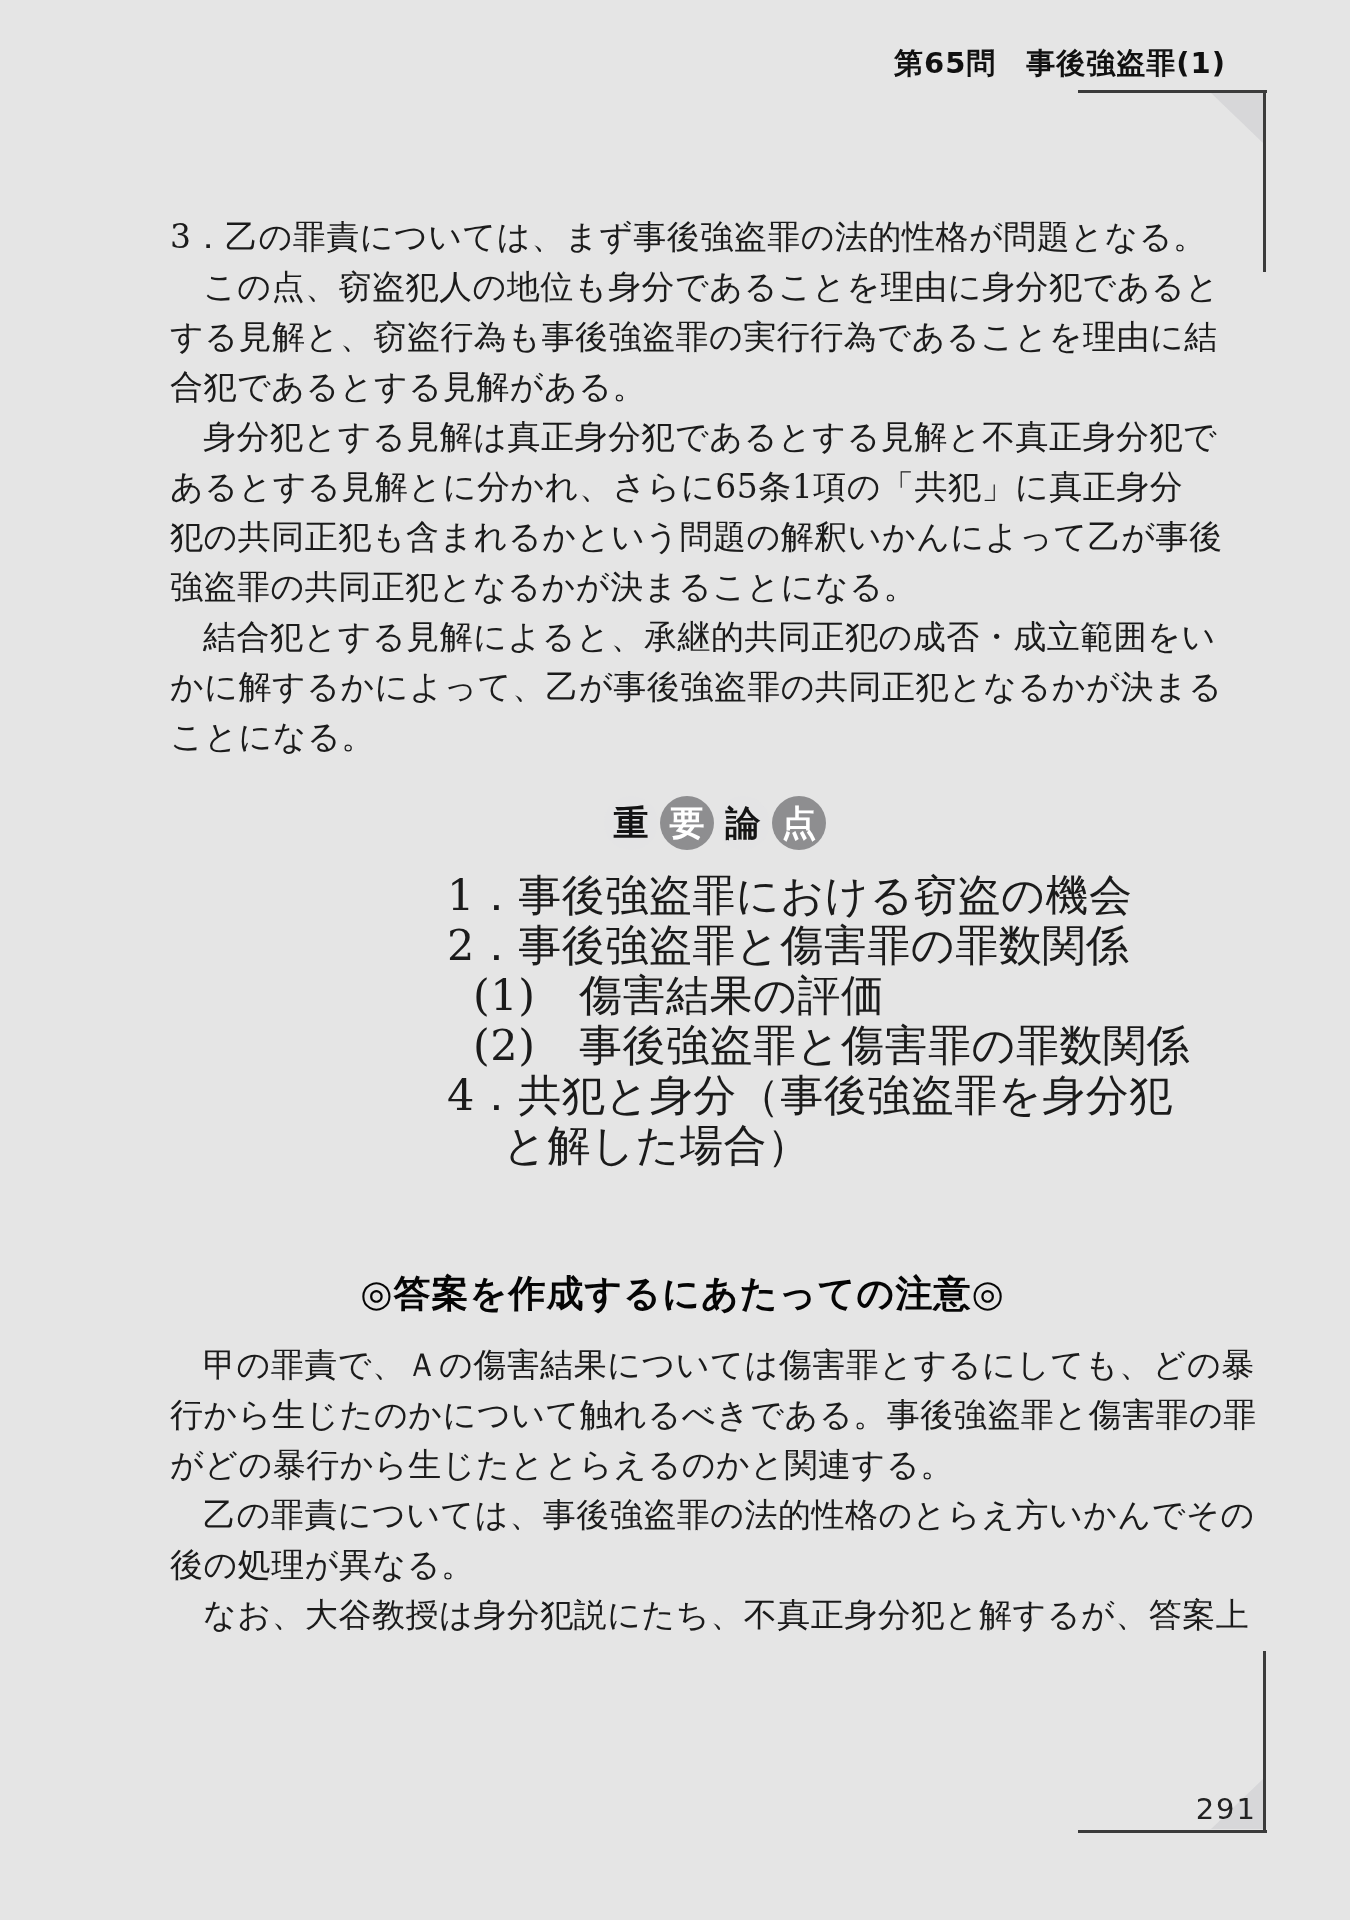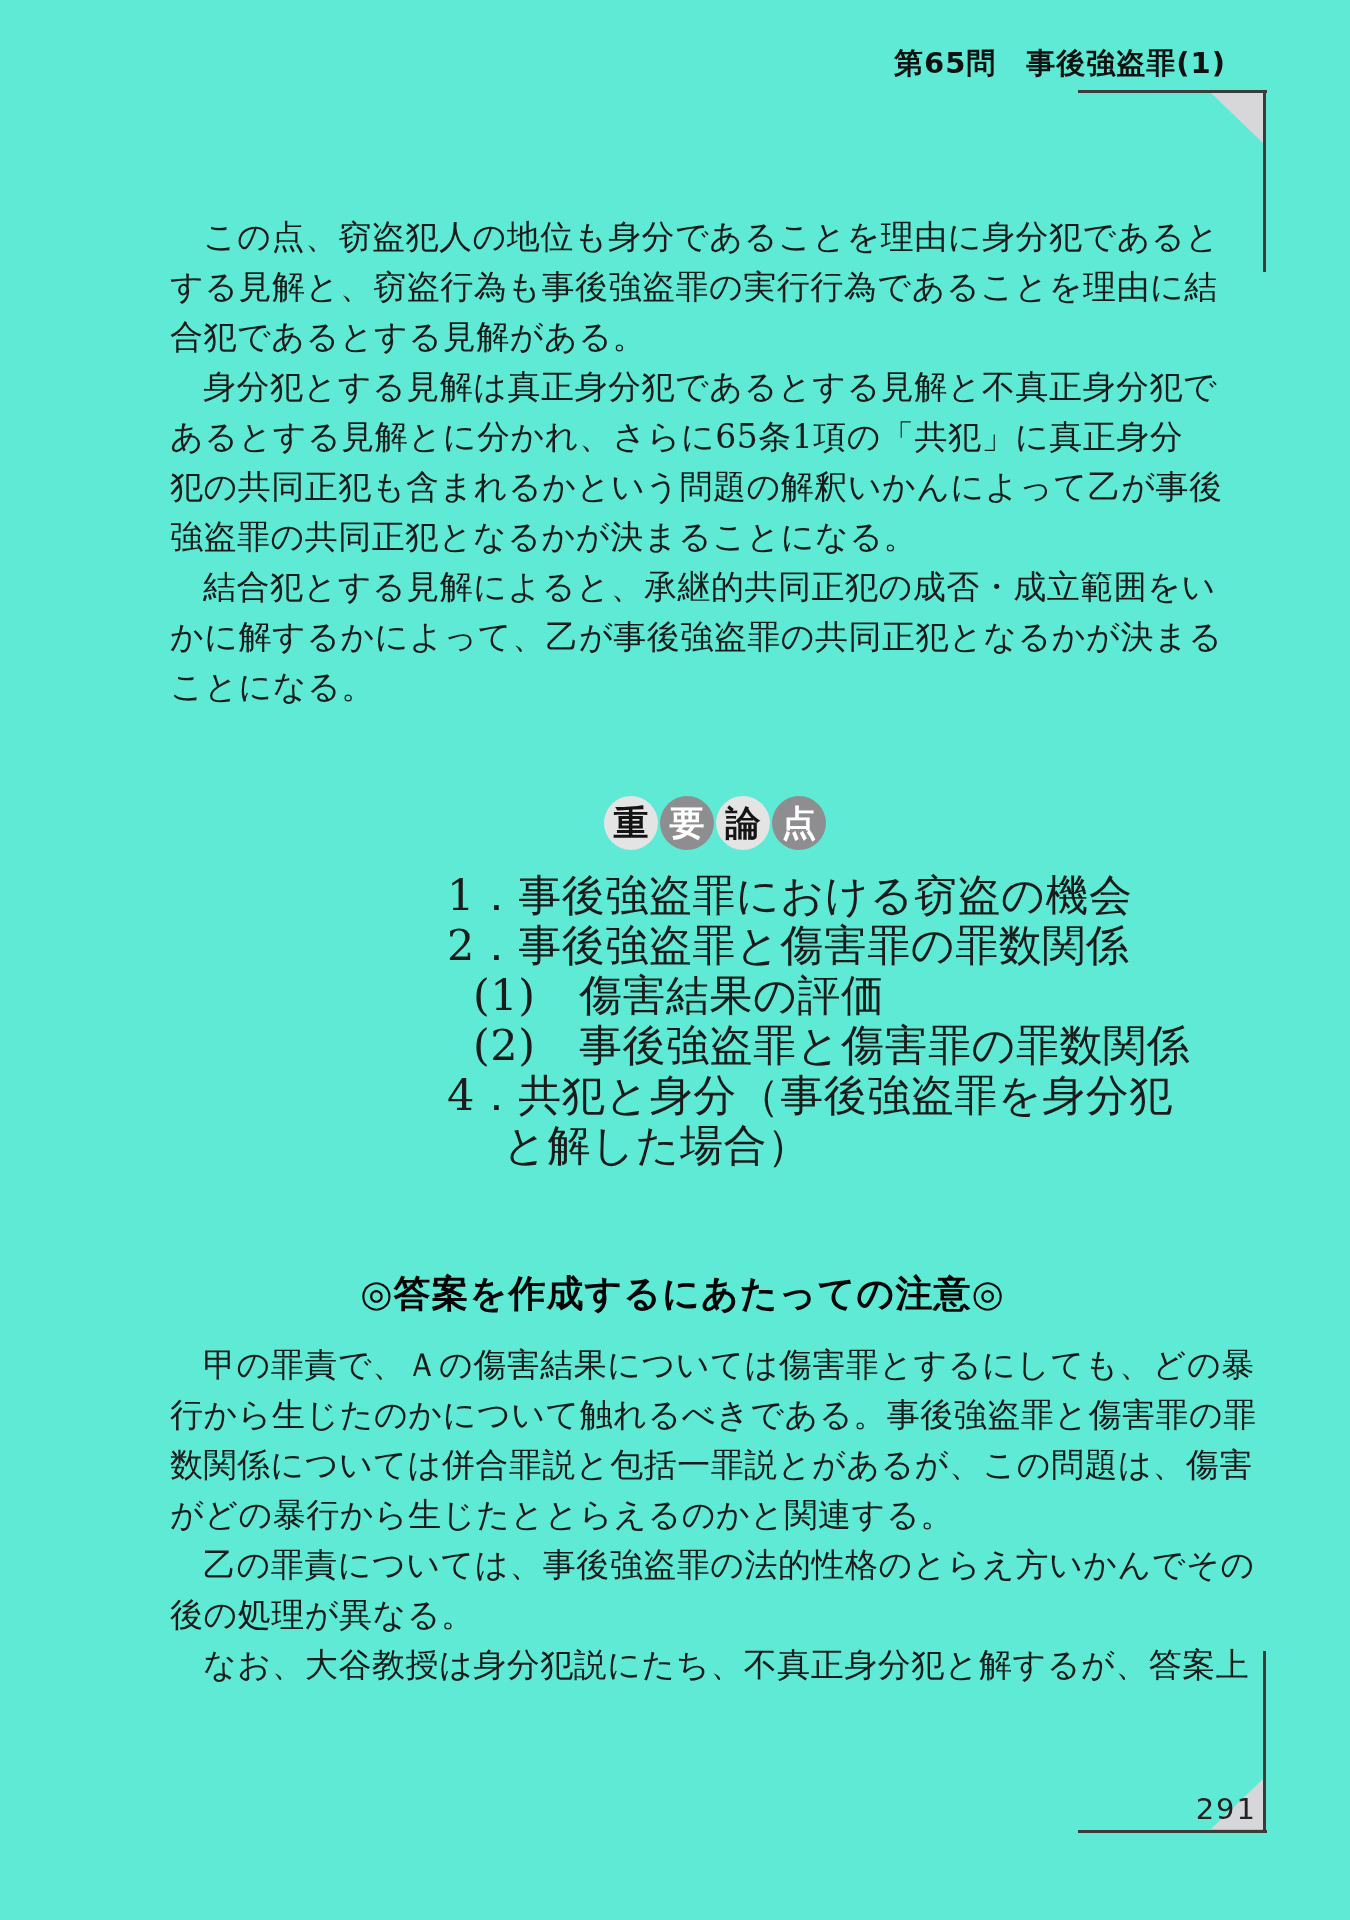--- a/index.html
+++ b/index.html
@@ -1,20 +1,20 @@
 <!DOCTYPE html>
 <html><head>
 <meta charset="utf-8">
 <style>
   html,body{margin:0;padding:0;}
   body{background:#888;}
   .page{
     position:relative;
     width:1350px;height:1920px;
-    background:#5eead4;
+    background:#e5e5e5;
     overflow:hidden;
     font-family:"DejaVu Serif","Liberation Serif",serif;
     color:#1b1b1b;
   }
   
   .header-title{
     position:absolute;top:44px;right:124px;
     font-family:"DejaVu Sans","Liberation Sans",sans-serif;
     font-weight:600;font-size:29px;letter-spacing:1px;color:#111;
     white-space:nowrap;
@@ -72,20 +72,21 @@
 <div class="page">
 
   <div class="header-title">第65問　事後強盗罪(1)</div>
 
   <div class="rule rule-top-h"></div>
   <div class="rule rule-top-v"></div>
   <div class="tri tri-top"></div>
 
   <div class="textblock main-body">
 
+  <div class="line ind0">3．乙の罪責については、まず事後強盗罪の法的性格が問題となる。</div>
       <div class="line ind1">この点、窃盗犯人の地位も身分であることを理由に身分犯であると</div>
       <div class="line ind0">する見解と、窃盗行為も事後強盗罪の実行行為であることを理由に結</div>
       <div class="line ind0">合犯であるとする見解がある。</div>
       <div class="line ind1">身分犯とする見解は真正身分犯であるとする見解と不真正身分犯で</div>
       <div class="line ind0">あるとする見解とに分かれ、さらに65条1項の「共犯」に真正身分</div>
       <div class="line ind0">犯の共同正犯も含まれるかという問題の解釈いかんによって乙が事後</div>
       <div class="line ind0">強盗罪の共同正犯となるかが決まることになる。</div>
       <div class="line ind1">結合犯とする見解によると、承継的共同正犯の成否・成立範囲をい</div>
       <div class="line ind0">かに解するかによって、乙が事後強盗罪の共同正犯となるかが決まる</div>
       <div class="line ind0">ことになる。</div>
@@ -108,21 +109,20 @@
       <div class="line ind0">4．共犯と身分（事後強盗罪を身分犯</div>
       <div class="line ind2">と解した場合）</div>
     </div>
 
   <div class="notice-heading">◎答案を作成するにあたっての注意◎</div>
 
   <div class="textblock notice-body">
 
   <div class="line ind1">甲の罪責で、Ａの傷害結果については傷害罪とするにしても、どの暴</div>
       <div class="line ind0">行から生じたのかについて触れるべきである。事後強盗罪と傷害罪の罪</div>
-      <div class="line ind0">数関係については併合罪説と包括一罪説とがあるが、この問題は、傷害</div>
       <div class="line ind0">がどの暴行から生じたととらえるのかと関連する。</div>
       <div class="line ind1">乙の罪責については、事後強盗罪の法的性格のとらえ方いかんでその</div>
       <div class="line ind0">後の処理が異なる。</div>
       <div class="line ind1">なお、大谷教授は身分犯説にたち、不真正身分犯と解するが、答案上</div>
     </div>
 
   <div class="rule rule-bot-h"></div>
   <div class="rule rule-bot-v"></div>
   <div class="tri tri-bot"></div>
   <div class="page-number">291</div>

